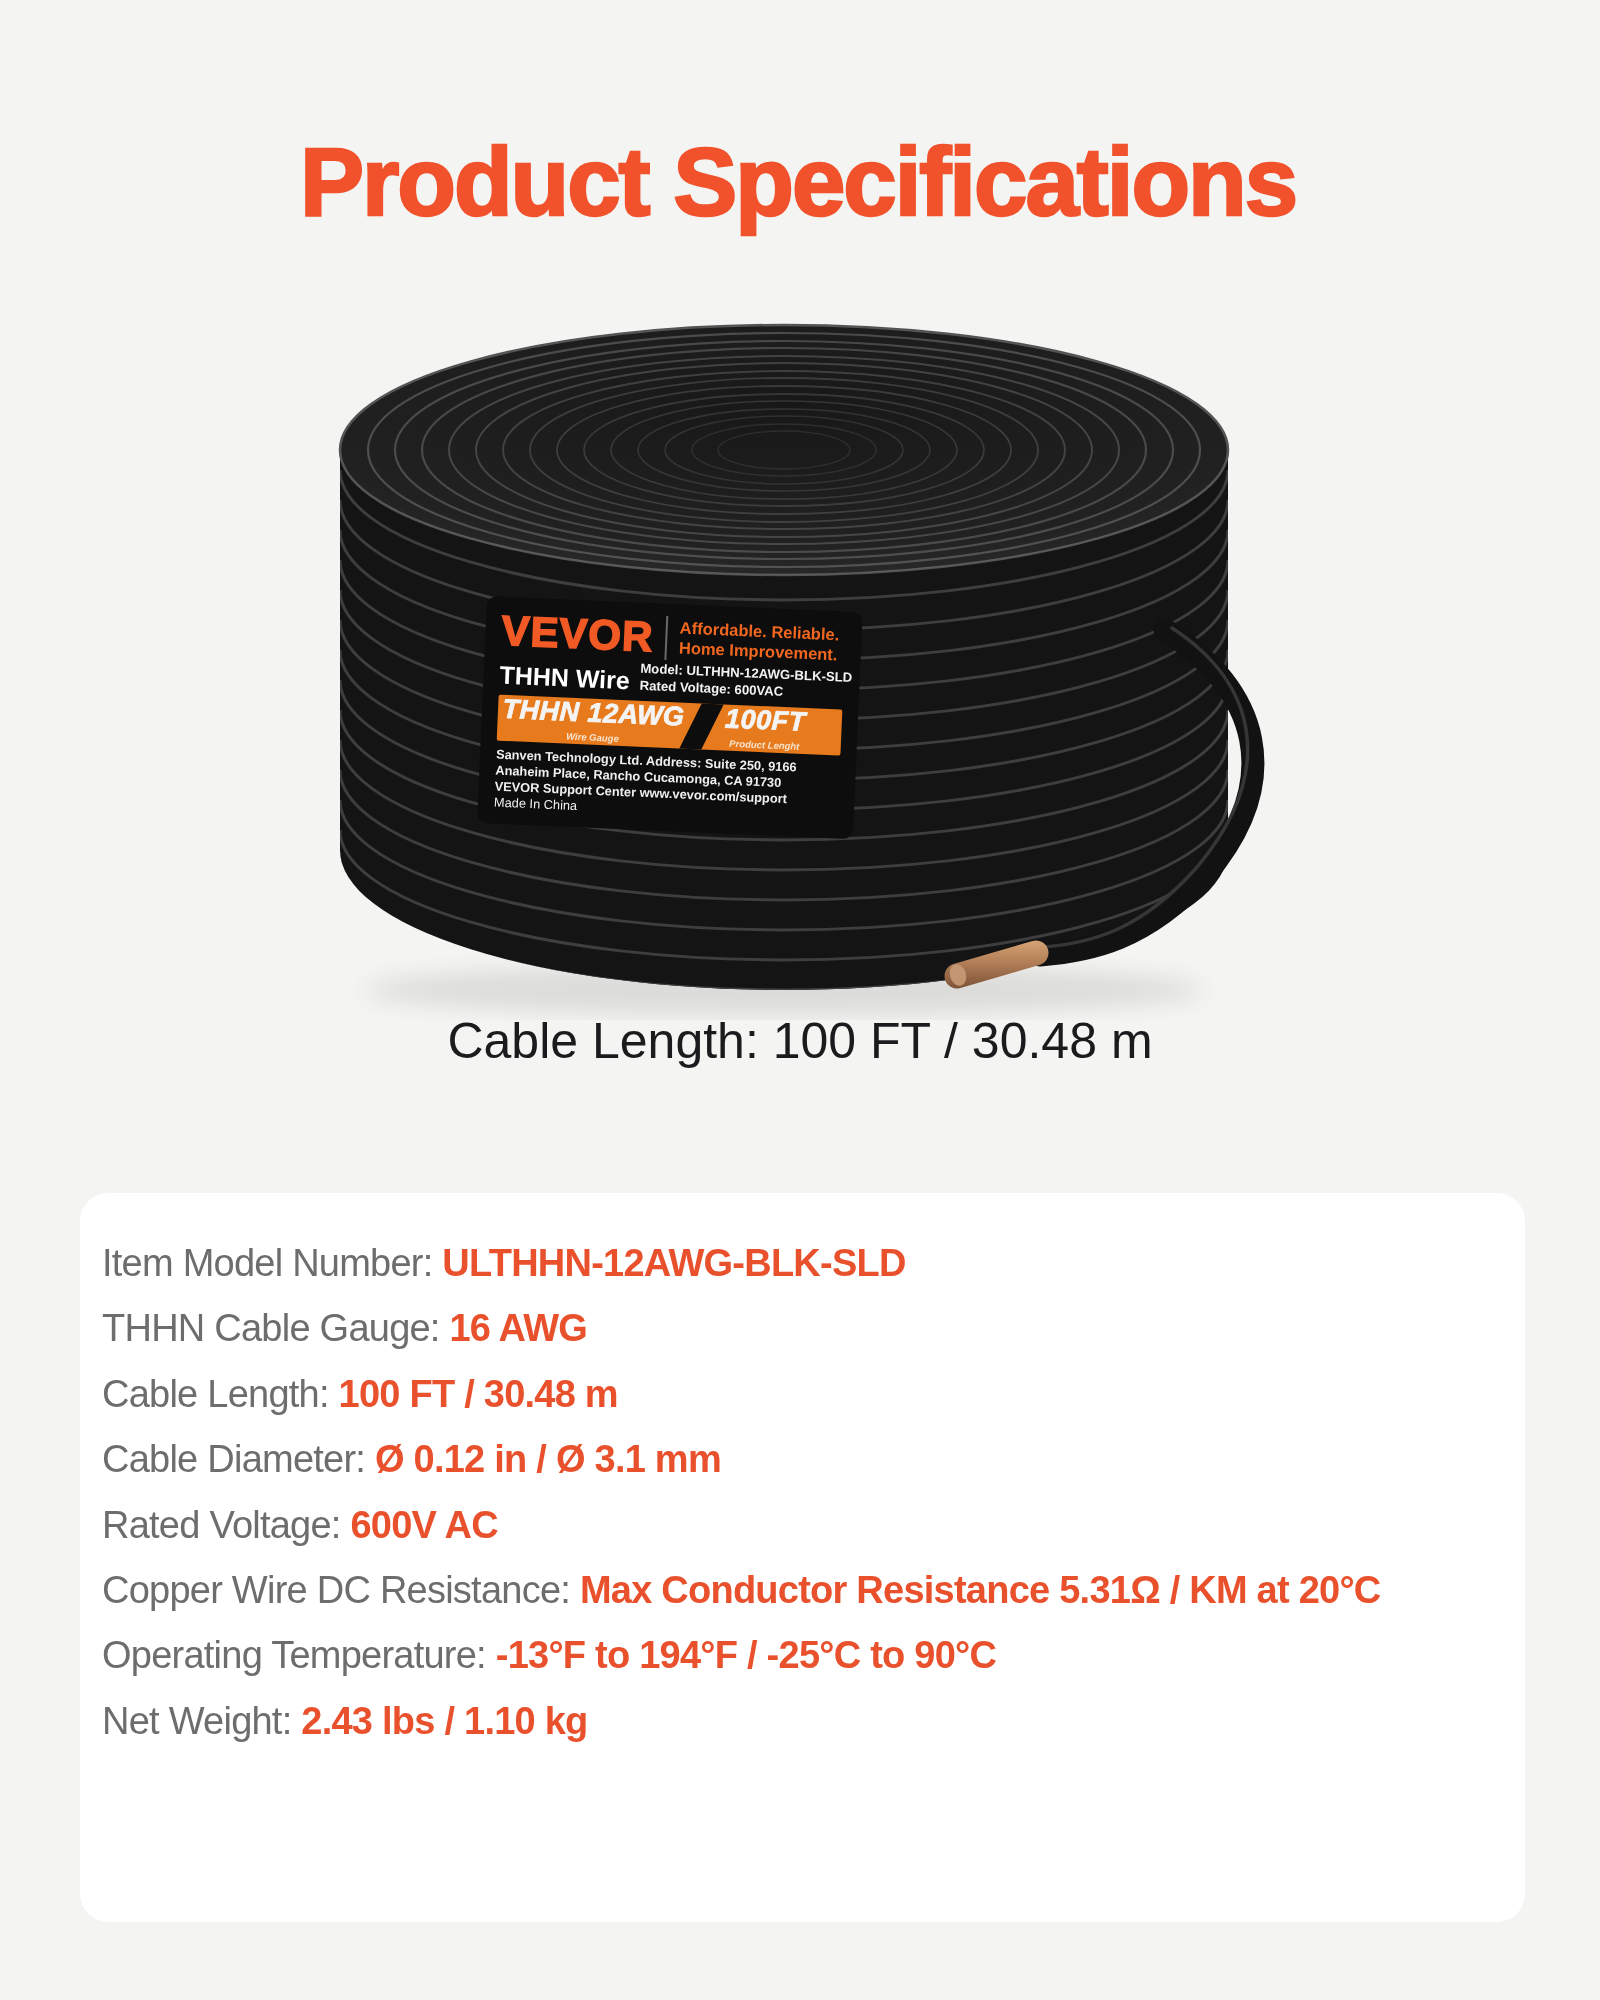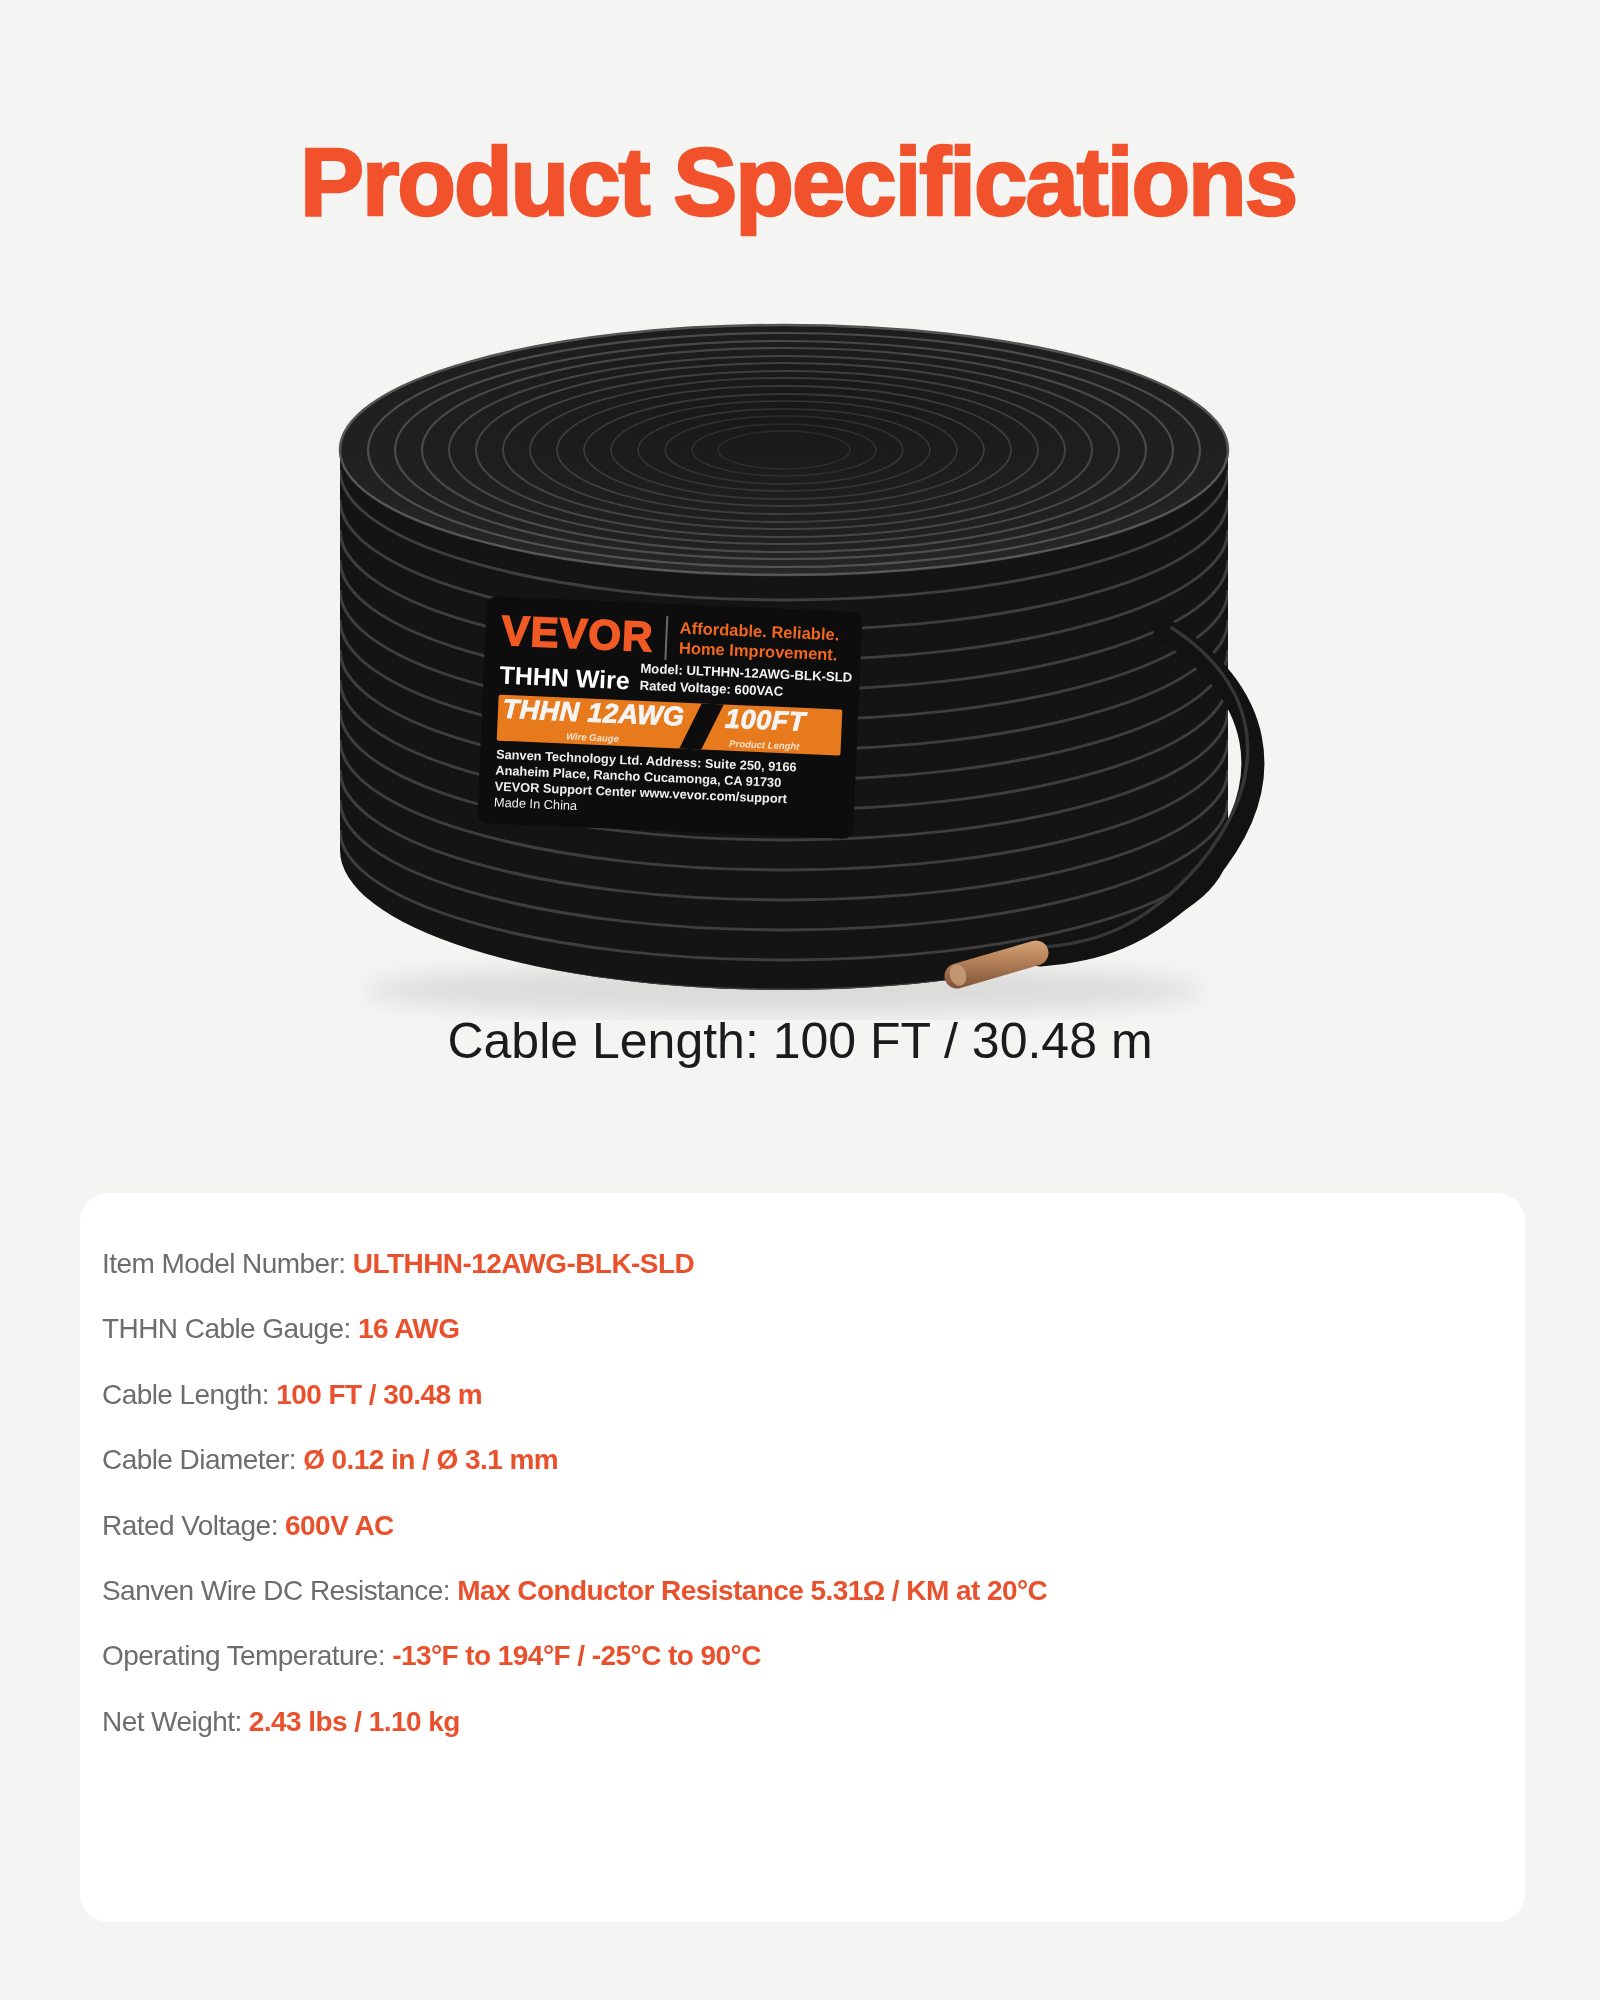--- a/index.html
+++ b/index.html
@@ -58,21 +58,21 @@
   .caption{
     position:absolute;left:0;right:0;top:1012px;text-align:center;
     font-size:50px;font-weight:500;color:#1b1b1d;letter-spacing:0;
   }
   
   .spec-card{
     position:absolute;left:80px;top:1193px;width:1445px;height:729px;
     background:#ffffff;border-radius:28px;box-sizing:border-box;
     padding:38px 24px 0 22px;
   }
-  .spec-row{font-size:28px;line-height:65.4px;letter-spacing:-0.02em;white-space:nowrap;}
+  .spec-row{font-size:38px;line-height:65.4px;letter-spacing:-0.02em;white-space:nowrap;}
   .spec-label{color:#6d6d6f;font-weight:400;}
   .spec-value{color:#e9512d;font-weight:700;}
 </style>
 </head>
 <body>
 
 <h1 class="page-title">Product Specifications</h1>
 
 <div class="product-stage">
 
@@ -181,17 +181,17 @@
 
 <div class="caption">Cable Length: 100 FT / 30.48 m</div>
 
 <section class="spec-card">
   <div id="spec-rows">
       <div class="spec-row"><span class="spec-label">Item Model Number:</span> <span class="spec-value">ULTHHN-12AWG-BLK-SLD</span></div>
       <div class="spec-row"><span class="spec-label">THHN Cable Gauge:</span> <span class="spec-value">16 AWG</span></div>
       <div class="spec-row"><span class="spec-label">Cable Length:</span> <span class="spec-value">100 FT / 30.48 m</span></div>
       <div class="spec-row"><span class="spec-label">Cable Diameter:</span> <span class="spec-value">Ø 0.12 in / Ø 3.1 mm</span></div>
       <div class="spec-row"><span class="spec-label">Rated Voltage:</span> <span class="spec-value">600V AC</span></div>
-      <div class="spec-row"><span class="spec-label">Sanven Wire DC Resistance:</span> <span class="spec-value">Max Conductor Resistance 5.31Ω / KM at 20°C</span></div>
+      <div class="spec-row"><span class="spec-label">Copper Wire DC Resistance:</span> <span class="spec-value">Max Conductor Resistance 5.31Ω / KM at 20°C</span></div>
       <div class="spec-row"><span class="spec-label">Operating Temperature:</span> <span class="spec-value">-13°F to 194°F / -25°C to 90°C</span></div>
       <div class="spec-row"><span class="spec-label">Net Weight:</span> <span class="spec-value">2.43 lbs / 1.10 kg</span></div>
     </div>
 </section>
 
 </body></html>

